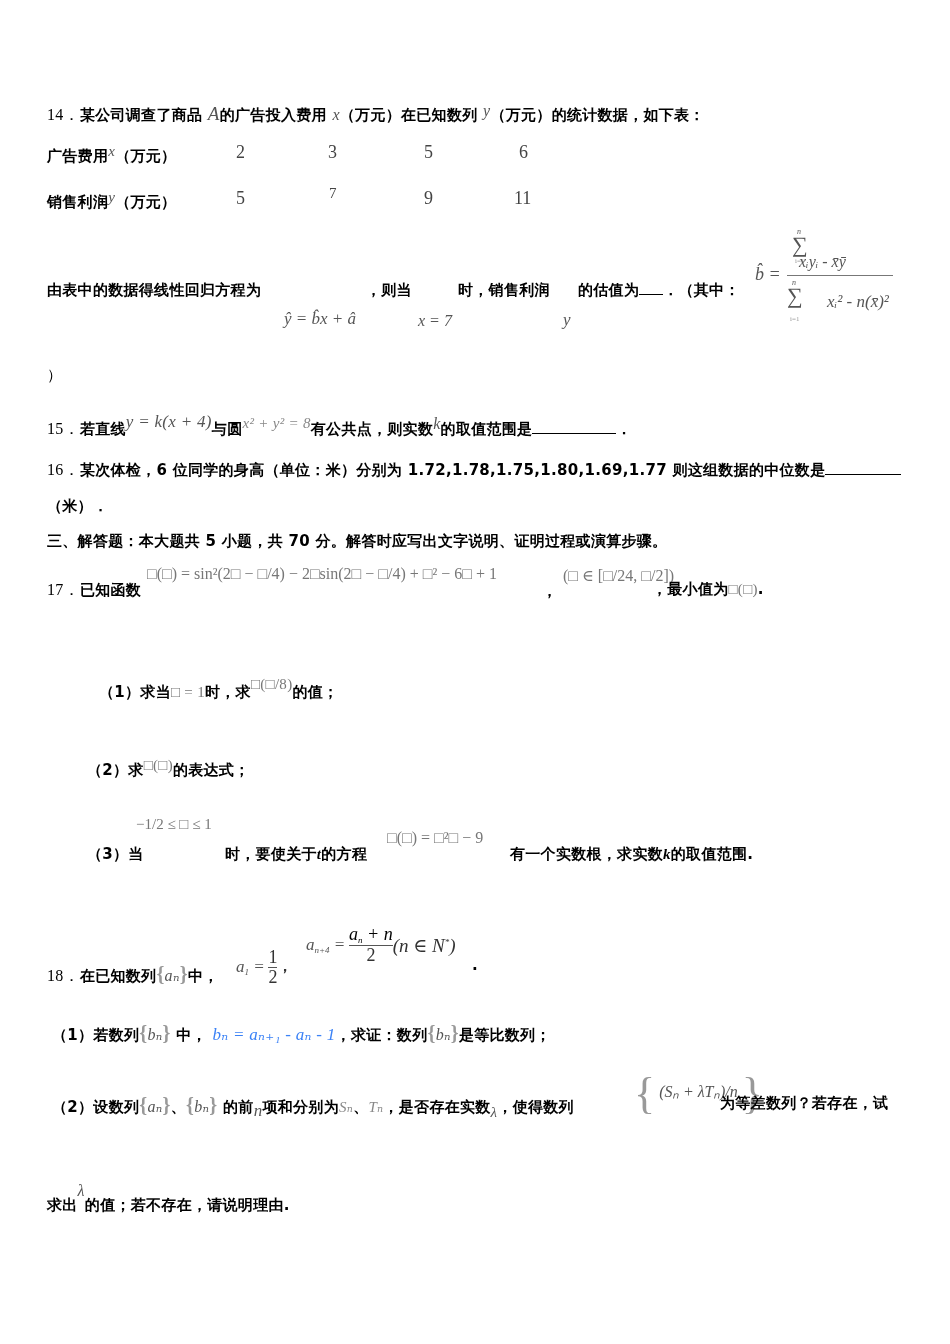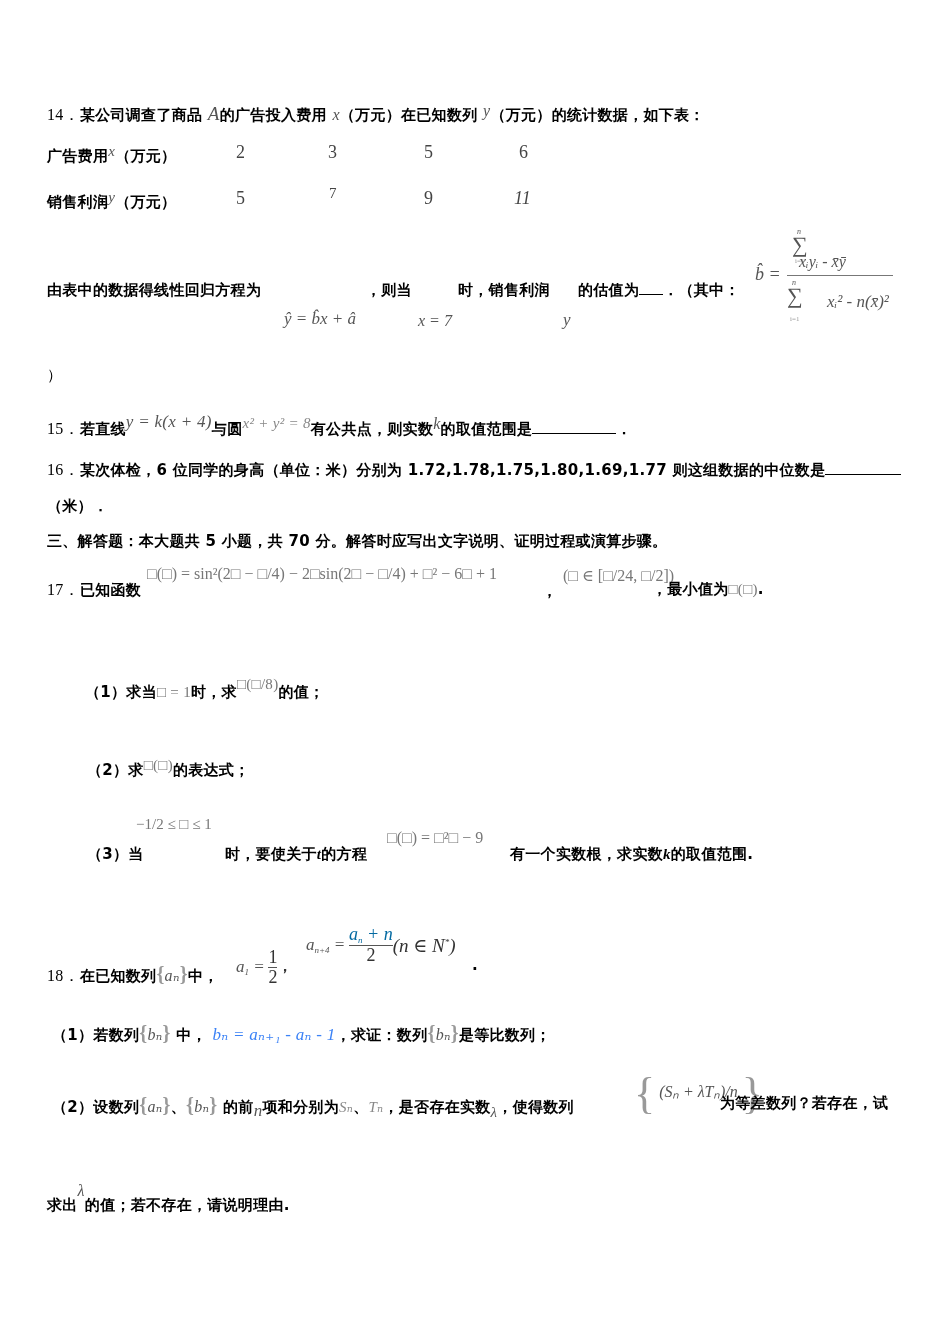--- a/index.html
+++ b/index.html
@@ -41,21 +41,21 @@
   <span class="abs tblval" style="left:328px; top:142px;">3</span>
   <span class="abs tblval" style="left:424px; top:142px;">5</span>
   <span class="abs tblval" style="left:519px; top:142px;">6</span>
 
   <div class="abs cjk" style="left:47px; top:189px;">
     <span>销售利润</span><span class="math" style="vertical-align:5px;">y</span><span>（万元）</span>
   </div>
   <span class="abs tblval" style="left:236px; top:188px;">5</span>
   <span class="abs tblval" style="left:329px; top:185px; font-size:15px;">7</span>
   <span class="abs tblval" style="left:424px; top:188px;">9</span>
-  <span class="abs tblval" style="left:514px; top:188px;font-style:italic;">11</span>
+  <span class="abs tblval" style="left:514px; top:188px;">11</span>
 </div>
 
 <div class="abs cjk" style="left:47px; top:281px;">
   <span>由表中的数据得线性回归方程为</span>
 </div>
 <span class="abs cjk" style="left:366px; top:281px;">，则当</span>
 <span class="abs cjk" style="left:458px; top:281px;">时，销售利润</span>
 <span class="abs cjk" style="left:578px; top:281px;"><span>的估值为</span><span class="blank" style="width:24px;"></span><span>．（其中：</span></span>
 
 <span class="abs math" style="left:284px; top:309px; font-size:17px;">ŷ = b̂x + â</span>
@@ -97,21 +97,21 @@
 <div class="abs cjk" style="left:47px; top:580px;">
   <span class="num">17．</span><span>已知函数</span>
 </div>
 <span class="abs img-formula" style="left:147px; top:565px; font-size:16px;">□(□) = sin²(2□ − □/4) − 2□sin(2□ − □/4) + □² − 6□ + 1</span>
 <span class="abs cjk" style="left:542px; top:582px;">，</span>
 <span class="abs img-formula" style="left:563px; top:566px; font-size:16px;">(□ ∈ [□/24, □/2])</span>
 <div class="abs cjk" style="left:652px; top:580px;">
   <span>，最小值为</span><span class="img-formula" style="font-weight:normal;">□(□)</span><span>.</span>
 </div>
 
-<div class="abs cjk" style="left:85px; top:676px;">
+<div class="abs cjk" style="left:99px; top:676px;">
   <span>（1）</span><span>求当</span><span class="img-formula" style="font-weight:normal;">□ = 1</span><span>时，求</span><span class="img-formula" style="font-weight:normal; vertical-align:8px;">□(□/8)</span><span>的值；</span>
 </div>
 
 <div class="abs cjk" style="left:87px; top:757px;">
   <span>（2）</span><span>求</span><span class="img-formula" style="font-weight:normal; vertical-align:5px;">□(□)</span><span>的表达式；</span>
 </div>
 
 <span class="abs img-formula" style="left:136px; top:816px; font-size:15px;">−1/2 ≤ □ ≤ 1</span>
 <div class="abs cjk" style="left:87px; top:845px;">
   <span>（3）</span><span>当</span>
@@ -126,21 +126,21 @@
 
 <div class="abs cjk" style="left:47px; top:950px;margin-top:13px;">
   <span class="num">18．</span><span>在已知数列</span><span class="brace">{</span><span class="math" style="font-size:16px;">aₙ</span><span class="brace">}</span><span>中，</span>
 </div>
 <div class="abs" style="left:236px; top:925px; color:#333; font-family:'Liberation Serif',serif;margin-top:23px;">
   <span class="math" style="font-size:17px; vertical-align:middle;">a<span class="sub">1</span> =</span>
   <span class="frac" style="font-size:18px;"><span>1</span><span class="bar">2</span></span><span class="cjk">，</span>
 </div>
 <div class="abs" style="left:306px; top:925px; color:#333; font-family:'Liberation Serif',serif;">
   <span class="math" style="font-size:17px; vertical-align:middle;">a<span class="sub">n+4</span> =</span>
-  <span class="frac" style="font-size:18px;"><span class="math" style="color:#0369a1;">a<span class="sub">n</span> + n</span><span class="bar">2</span></span><span class="math" style="font-size:19px; vertical-align:middle; color:#333;">(n ∈ N<span class="sup">*</span>)</span>
+  <span class="frac" style="font-size:18px;"><span class="math" style="color:#000000;">a<span class="sub">n</span> + n</span><span class="bar">2</span></span><span class="math" style="font-size:19px; vertical-align:middle; color:#333;">(n ∈ N<span class="sup">*</span>)</span>
 </div>
 <span class="abs cjk" style="left:472px; top:956px;">.</span>
 
 <div class="abs cjk" style="left:52px; top:1022px;">
   <span>（1）</span><span>若数列</span><span class="brace">{</span><span class="math" style="font-size:16px;">bₙ</span><span class="brace">}</span>
   <span>中，</span>
   <span class="math" style="font-size:17px; color:#3b82f6;">bₙ = aₙ₊₁ - aₙ - 1</span><span>，求证：数列</span><span class="brace">{</span><span class="math" style="font-size:16px;">bₙ</span><span class="brace">}</span><span>是等比数列；</span>
 </div>
 
 <div class="abs cjk" style="left:52px; top:1094px;">

